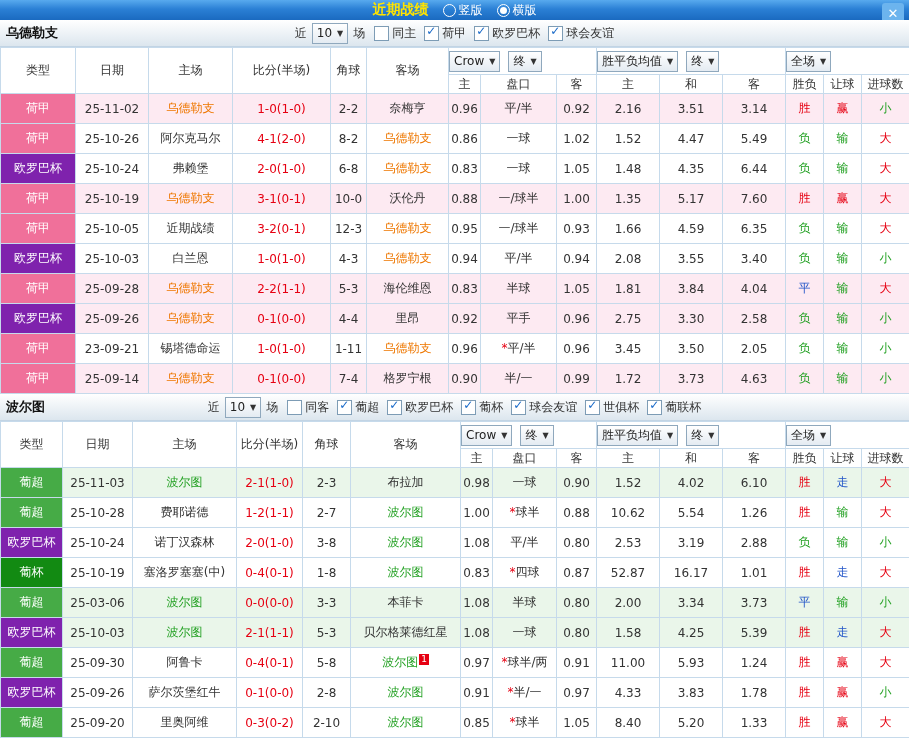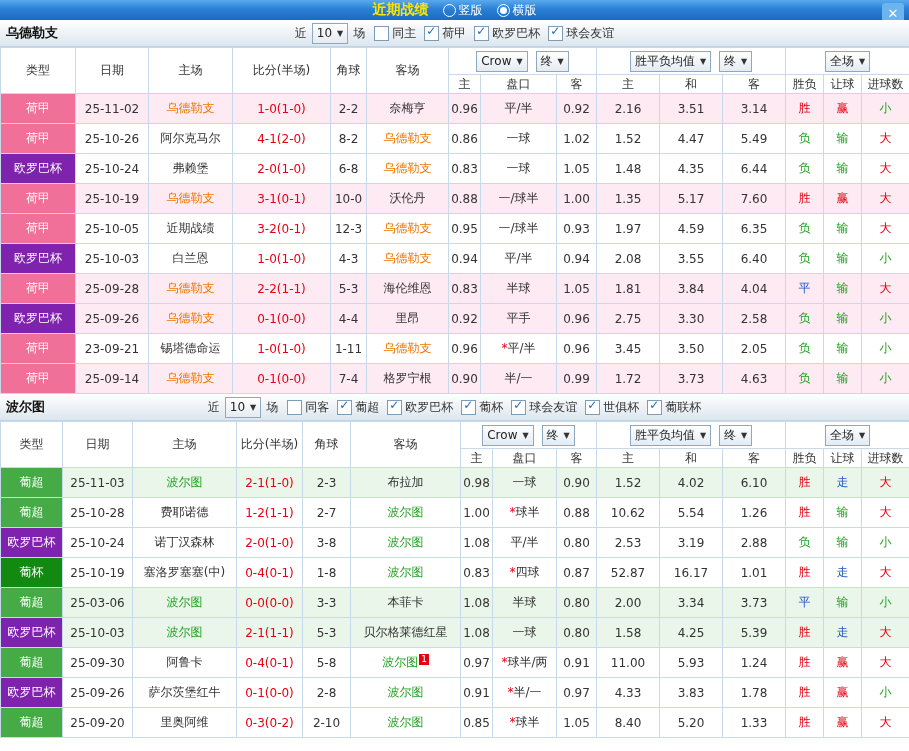--- a/index.html
+++ b/index.html
@@ -26,21 +26,21 @@
   .filter-group{display:inline-flex;align-items:center;gap:8px;margin-left:4px}
   .chk{display:inline-flex;align-items:center;gap:3px;cursor:pointer}
   .cbox{width:13px;height:13px;border:1px solid #7d9cb5;background:#fff;display:inline-block;position:relative}
   .cbox.on::after{content:"✓";position:absolute;left:1px;top:-2px;color:#1668c8;font-weight:bold;font-size:12px;line-height:13px}
   
   table{border-collapse:collapse;table-layout:fixed;width:909px}
   th,td{border:1px solid #c6daeb;text-align:center;overflow:hidden;white-space:nowrap;font-weight:normal;padding:0}
   thead tr.h1 th{height:26px}
   thead tr.h2 th{height:18px}
   tbody td{height:29px}
-  .hgroup{display:flex;justify-content:center;align-items:center;gap:8px}
+  .hgroup{display:flex;align-items:center;gap:8px}
   td.league{color:#fff}
   td.score{color:#e60012}
   td.focus{color:var(--focus)}
   tr.hl{background:var(--hlbg)}
   .t-red{color:#e60012}
   .t-green{color:#22a022}
   .t-blue{color:#2356c8}
   sup.redcard{background:#e60012;color:#fff;font-size:9px;line-height:11px;display:inline-block;
               padding:0 2px;margin-left:1px;vertical-align:4px}
   
@@ -238,40 +238,40 @@
         <tr>
           <td class="league" style="background: rgb(240, 112, 154);">荷甲</td>
           <td>25-10-05</td>
           <td>近期战绩</td>
           <td class="score">3-2(0-1)</td>
           <td>12-3</td>
           <td class="focus">乌德勒支</td>
           <td class="odds">0.95</td>
           <td class="odds">一/球半</td>
           <td class="odds">0.93</td>
-          <td class="odds">1.97</td>
+          <td class="odds">1.66</td>
           <td class="odds">4.59</td>
           <td class="odds">6.35</td>
           <td class="t-green">负</td>
           <td class="t-green">输</td>
           <td class="t-red">大</td>
         </tr>
         <tr>
           <td class="league" style="background: rgb(127, 34, 173);">欧罗巴杯</td>
           <td>25-10-03</td>
           <td>白兰恩</td>
           <td class="score">1-0(1-0)</td>
           <td>4-3</td>
           <td class="focus">乌德勒支</td>
           <td class="odds">0.94</td>
           <td class="odds">平/半</td>
           <td class="odds">0.94</td>
           <td class="odds">2.08</td>
           <td class="odds">3.55</td>
-          <td class="odds">6.40</td>
+          <td class="odds">3.40</td>
           <td class="t-green">负</td>
           <td class="t-green">输</td>
           <td class="t-green">小</td>
         </tr>
         <tr class="hl">
           <td class="league" style="background: rgb(240, 112, 154);">荷甲</td>
           <td>25-09-28</td>
           <td class="focus">乌德勒支</td>
           <td class="score">2-2(1-1)</td>
           <td>5-3</td>

